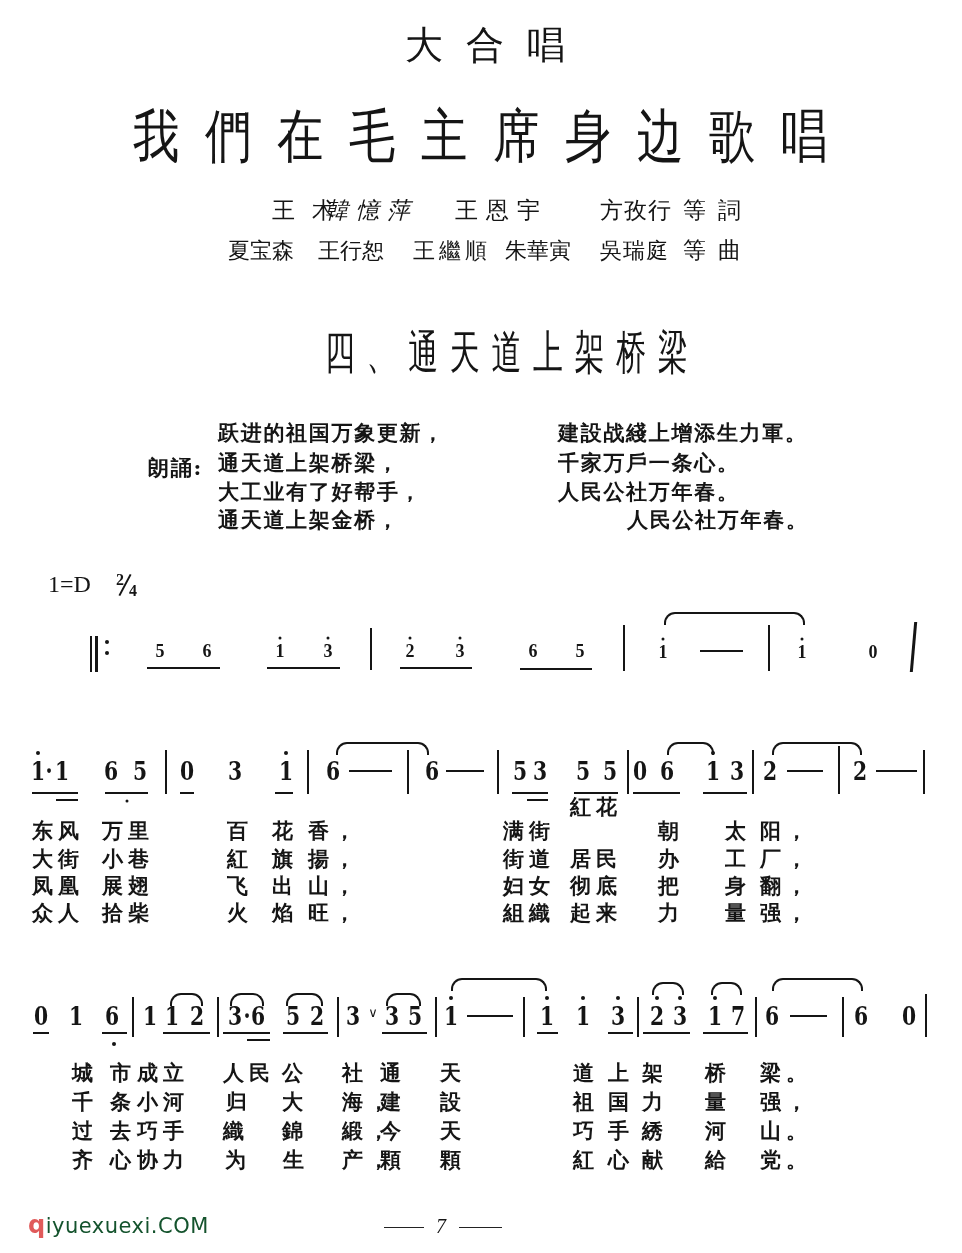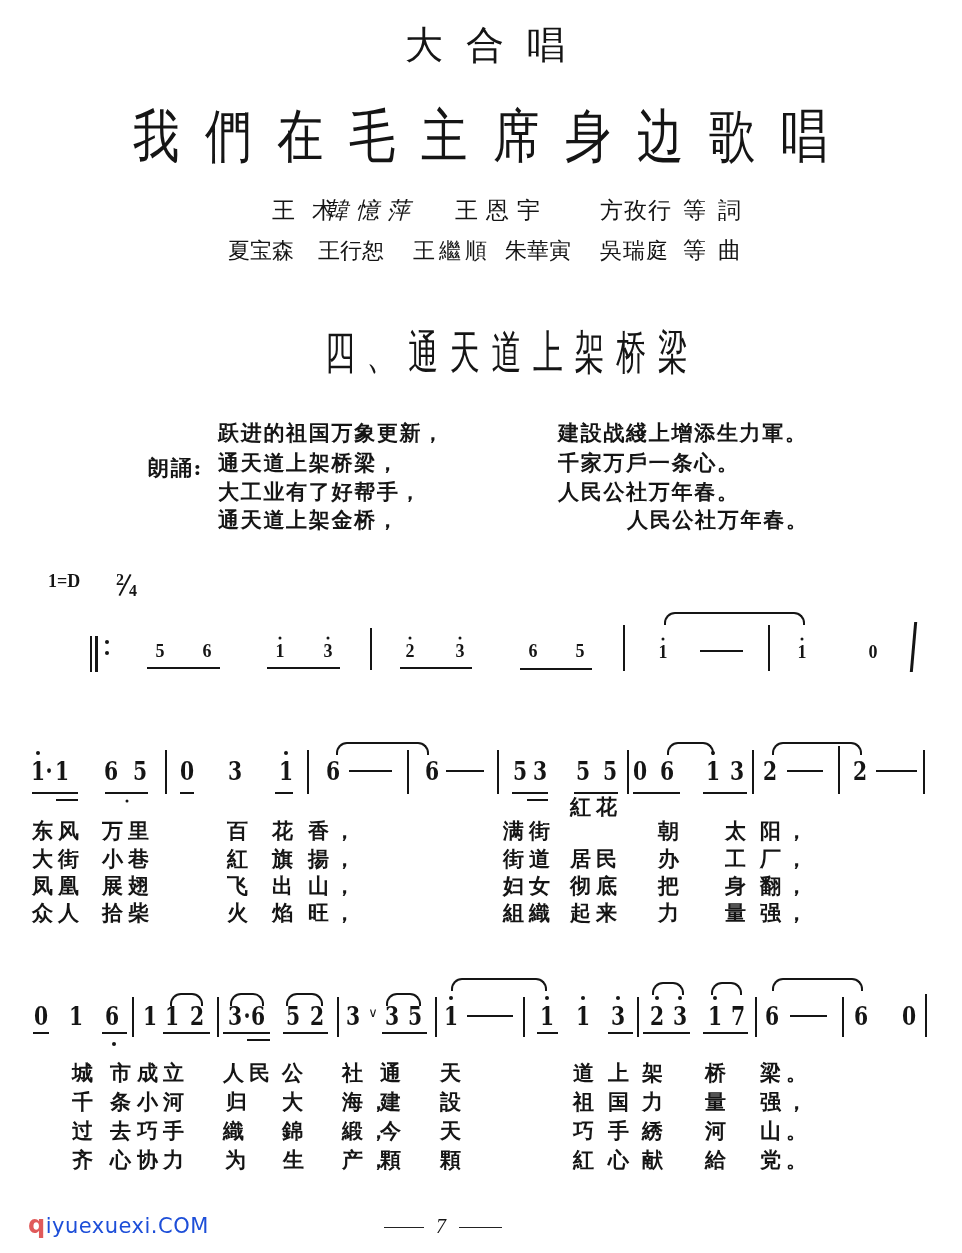--- a/index.html
+++ b/index.html
@@ -4,37 +4,37 @@
 <style>
   html,body{margin:0;padding:0;background:#ffffff;}
   #page{position:relative;width:962px;height:1253px;overflow:hidden;background:#ffffff;color:#151515;font-family:"DejaVu Serif",serif;}
   .abs{position:absolute;white-space:nowrap;line-height:1;}
   .subtitle{left:405px;top:26px;font-size:38px;letter-spacing:23px;}
   .title{left:133px;top:107px;font-size:58px;letter-spacing:32px;transform:scaleX(0.8);transform-origin:left top;}
   .credit{font-size:23px;}
   .credit2{font-size:22px;}
   .section-title{left:325px;top:329px;font-size:46px;letter-spacing:18px;transform:scaleX(0.65);transform-origin:left top;}
   .rec{font-size:21px;letter-spacing:1.7px;font-weight:bold;}
-  .key{left:48px;top:572px;font-family:"Liberation Serif",serif;font-weight:bold;font-size:18px;}
+  .key{left:48px;top:572px;font-family:"Liberation Serif",serif;font-weight:normal;font-size:24px;}
   .ts-n,.ts-d{font-family:"Liberation Serif",serif;font-weight:bold;font-size:16px;}
   .ts-slash{position:absolute;left:124px;top:573px;width:2px;height:24px;background:#151515;transform:rotate(28deg);}
   .n1{position:absolute;font-family:"Liberation Serif",serif;font-weight:bold;font-size:18px;line-height:1;transform:translate(-50%,-50%);}
   .n2{position:absolute;font-family:"DejaVu Serif",serif;font-weight:bold;font-size:26px;line-height:1;transform:translate(-50%,-50%) scaleX(0.78);}
   .breath{position:absolute;font-family:"DejaVu Sans",sans-serif;font-size:13px;line-height:1;transform:translate(-50%,-50%);}
   .dot{position:absolute;width:4px;height:4px;border-radius:50%;background:#151515;transform:translate(-50%,-50%);display:block;}
   .dot.s{width:3px;height:3px;}
   .ul{position:absolute;height:2px;background:#151515;}
   .ul.t{height:1.5px;}
   .bar{position:absolute;width:2px;background:#151515;}
   .dash{position:absolute;height:0;border-top:2px solid #151515;color:transparent;font-size:0;overflow:hidden;}
   .slur{position:absolute;box-sizing:border-box;height:13px;border:2px solid #151515;border-bottom:none;border-radius:11px 11px 0 0;}
   .ly{position:absolute;white-space:nowrap;font-size:21px;line-height:22px;letter-spacing:5px;font-weight:bold;}
   .rule{position:absolute;height:0;border-top:1.5px solid #222;}
   .pagenum{position:absolute;left:436px;top:1216px;font-family:"Liberation Serif",serif;font-style:italic;font-size:20px;line-height:1;}
-  .wm{position:absolute;left:28px;top:1213px;display:inline-block;font-family:"DejaVu Sans",sans-serif;font-size:21px;line-height:1;color:#1d4ed8;letter-spacing:0.5px;}
+  .wm{position:absolute;left:28px;top:1213px;display:inline-block;font-family:"DejaVu Sans",sans-serif;font-size:21px;line-height:1;color:#14532d;letter-spacing:0.5px;}
   .wm::first-letter{color:#e05a5a;font-weight:bold;font-size:24px;}
 </style>
 </head>
 <body>
 
 <div id="page">
 
   <div class="abs subtitle">大合唱</div>
   <div class="abs title">我們在毛主席身边歌唱</div>
 

